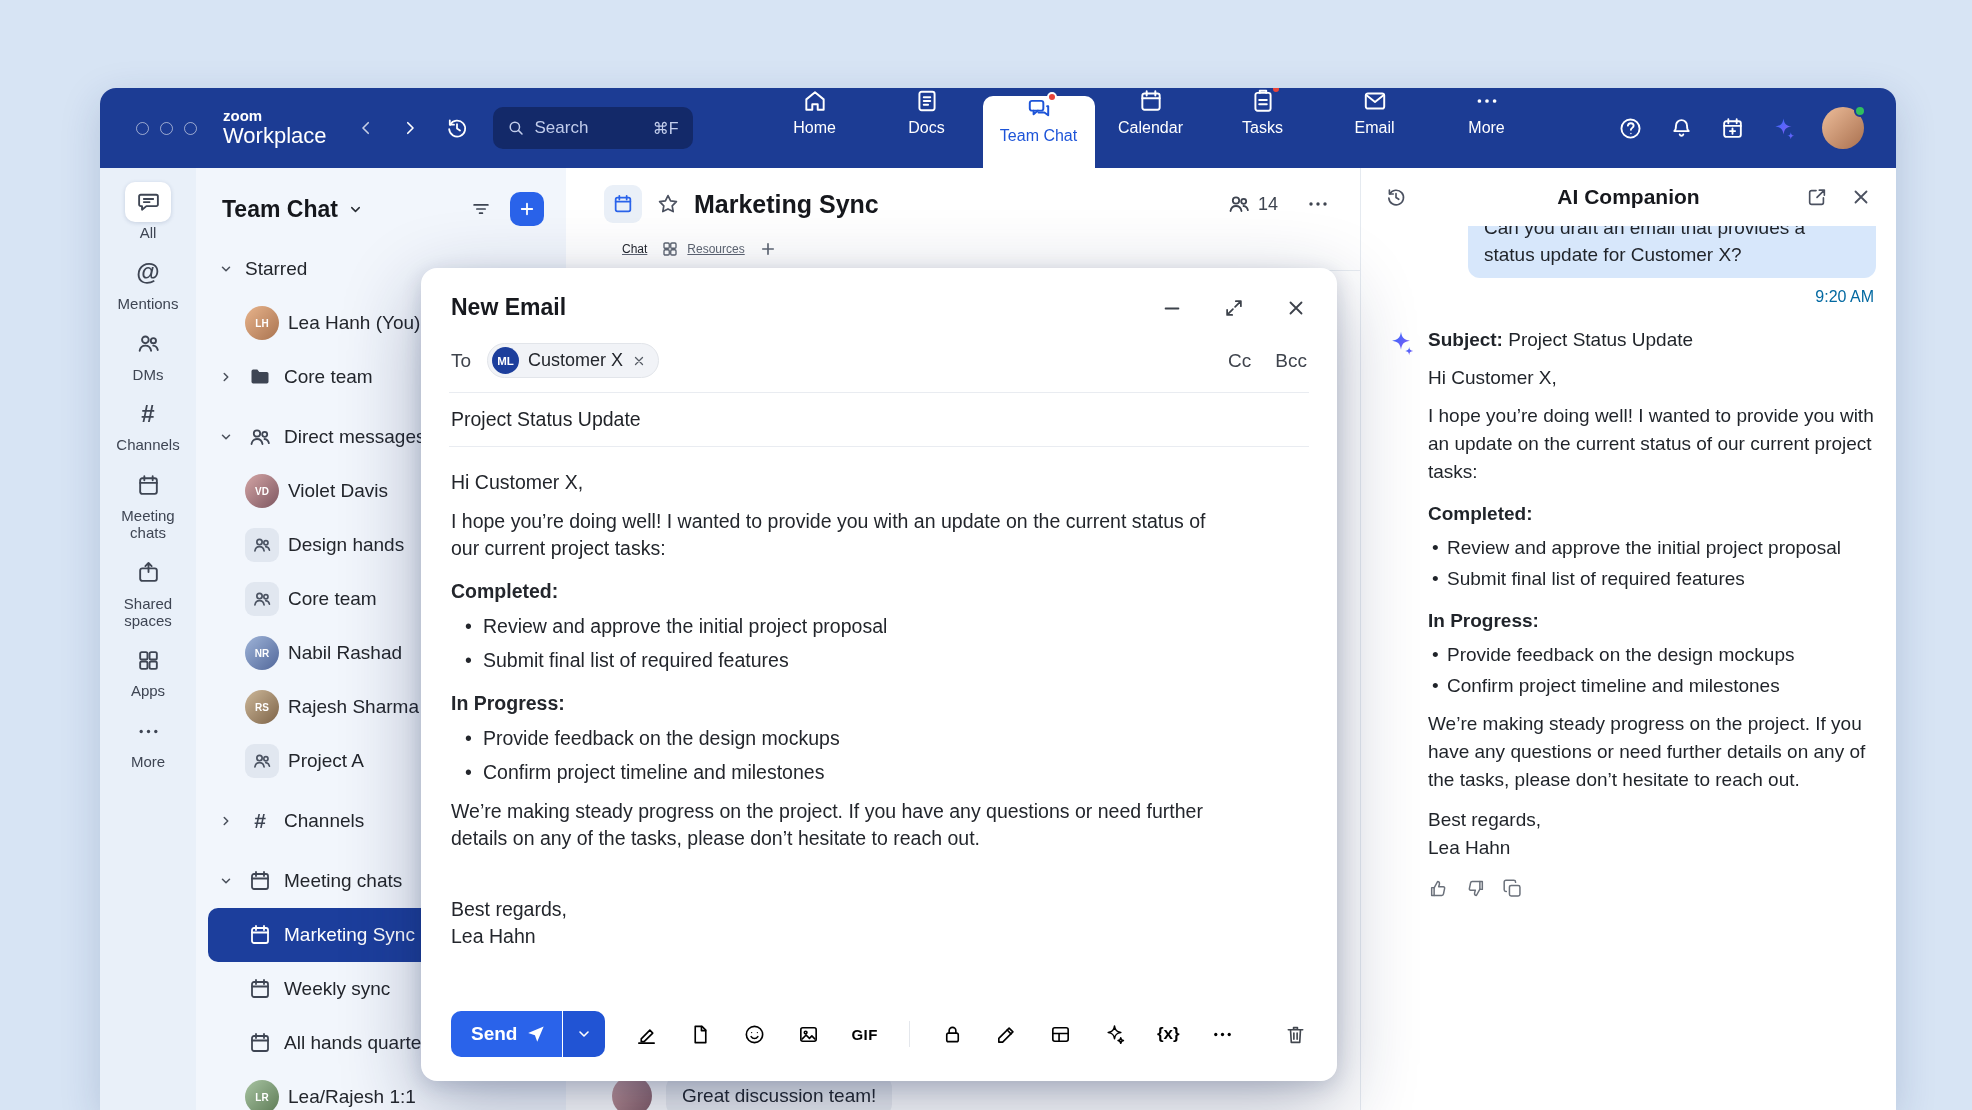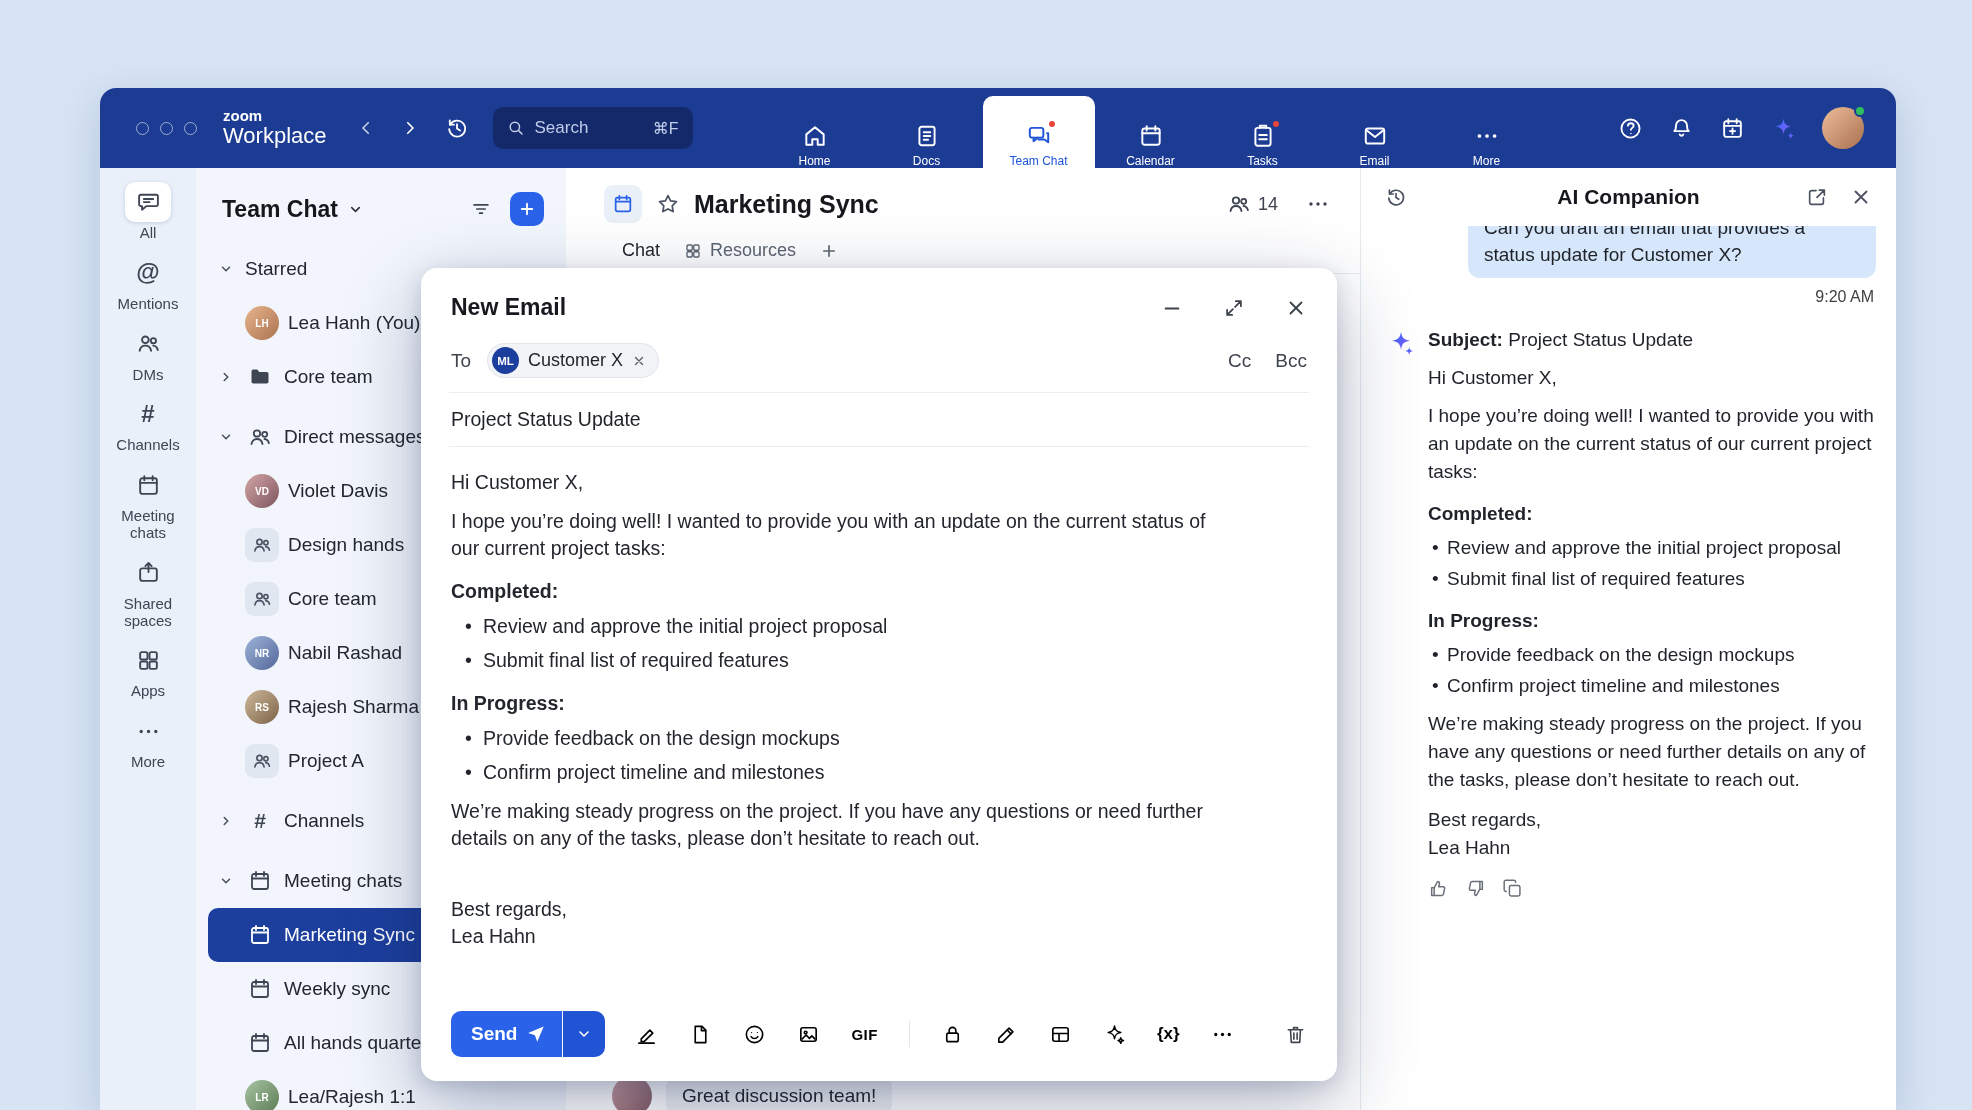--- a/index.html
+++ b/index.html
@@ -22,21 +22,21 @@
   .logo .lw { font-size:22px; }
   .arrows { display:flex; gap:26px; margin-left:30px; align-items:center; }
   .arrows .back { opacity:.75; }
   .hist { margin-left:26px; }
   .search { width:200px; height:42px; border-radius:10px; background:rgba(10,22,62,.5);
             display:flex; align-items:center; gap:10px; padding:0 14px; color:#c2cdec;
             font-size:17px; margin-left:24px; cursor:text; }
   .search .sc { margin-left:auto; font-size:16px; }
   .tabs { display:flex; margin-left:66px; height:80px; align-items:flex-end; }
   .tab { width:112px; height:80px; display:flex; flex-direction:column; align-items:center;
-         justify-content:flex-end; gap:5px; color:#fff; font-size:12px; cursor:pointer; }
+         justify-content:flex-start; gap:5px; color:#fff; font-size:16px; cursor:pointer; }
   .tab.active { height:72px; background:#fff; border-radius:10px 10px 0 0; color:#1d54d8; }
   .tab-icon { position:relative; }
   .tab-icon svg { width:26px; height:26px; }
   .ndot { position:absolute; top:-4px; right:-5px; width:10px; height:10px; border-radius:50%;
           background:#e8443a; border:2px solid #1c3c94; }
   .tab.active .ndot { border-color:#fff; }
   .tright { margin-left:auto; display:flex; align-items:center; gap:26px; margin-right:32px; }
   .tbicon svg { width:25px; height:25px; }
   .tb-avatar { width:42px; height:42px; border-radius:50%;
                background:linear-gradient(135deg,#edbd9a,#a9704f); position:relative; cursor:pointer; }
@@ -95,22 +95,22 @@
                 align-items:center; justify-content:center; color:#2a63ea; }
   .chan-badge svg { width:22px; height:22px; }
   .star-btn { color:#4b5160; cursor:pointer; }
   .star-btn svg { width:24px; height:24px; }
   .m-title { font-size:25px; font-weight:bold; color:#16181d; }
   .m-head-right { margin-left:auto; display:flex; align-items:center; gap:28px; color:#3e4450; }
   .members { display:flex; align-items:center; gap:7px; font-size:18px; cursor:pointer; }
   .members svg { width:24px; height:24px; }
   .iconbtn { cursor:pointer; }
   .iconbtn svg { width:24px; height:24px; }
-  .m-tabs { display:flex; align-items:center; gap:24px; padding:0 30px 12px 56px;
-            font-size:18px; color:#5e6571; border-bottom:1px solid #e9edf2; }
+  .m-tabs { display:flex; align-items:center; gap:14px; padding:0 30px 12px 56px;
+            font-size:12px; color:#5e6571; border-bottom:1px solid #e9edf2;text-decoration:underline; }
   .m-tab { cursor:pointer; }
   .m-tab.active { color:#23262d; }
   .res-tab { display:flex; align-items:center; gap:8px; cursor:pointer; }
   .res-tab svg { width:18px; height:18px; }
   .addtab { cursor:pointer; color:#5e6571; }
   .addtab svg { width:18px; height:18px; }
   .chat-body { flex:1; position:relative; }
   .msg-row { position:absolute; left:46px; bottom:-6px; display:flex; gap:14px; align-items:flex-start; }
   .msg-av { width:40px; height:40px; border-radius:50%; flex-shrink:0; }
   .msg-bubble { background:#eef0f3; border-radius:12px; padding:9px 16px; font-size:19px;
@@ -121,21 +121,21 @@
         display:flex; flex-direction:column; overflow:hidden; }
   .ai-head { height:58px; display:flex; align-items:center; padding:0 24px; position:relative; flex-shrink:0; background:#fff; }
   .ai-title { position:absolute; left:0; right:0; text-align:center; font-weight:bold; font-size:21px; color:#16181d; }
   .hicon { color:#4b5160; z-index:1; cursor:pointer; }
   .hicon svg { width:22px; height:22px; }
   .ai-head-right { margin-left:auto; display:flex; gap:22px; z-index:1; }
   .ai-scroll { flex:1; overflow:hidden; padding:0 20px 0 26px; }
   .u-bubble { margin-left:auto; margin-top:-22px; max-width:408px; width:fit-content;
               background:#d7e7fb; border-radius:12px; padding:10px 16px; font-size:19px;
               line-height:27px; color:#1f2329; }
-  .ai-time { text-align:right; font-size:16px; color:#404040; margin:10px 2px 20px; }
+  .ai-time { text-align:right; font-size:16px; color:#0369a1; margin:10px 2px 20px; }
   .ai-msg { display:flex; gap:13px; }
   .ai-spark { flex-shrink:0; padding-top:3px; }
   .ai-spark svg { width:28px; height:28px; }
   .ai-text { font-size:19px; line-height:28px; color:#1f2329; min-width:0; }
   .ai-text p { margin:0 0 10px; }
   .ai-text p.hdr { font-weight:bold; margin:14px 0 6px; }
   .ai-text ul { margin:0 0 10px; padding:0; list-style:none; }
   .ai-text li { position:relative; padding-left:19px; margin-bottom:3px; }
   .ai-text li::before { content:"•"; position:absolute; left:4px; }
   .sig { margin-top:12px; }

